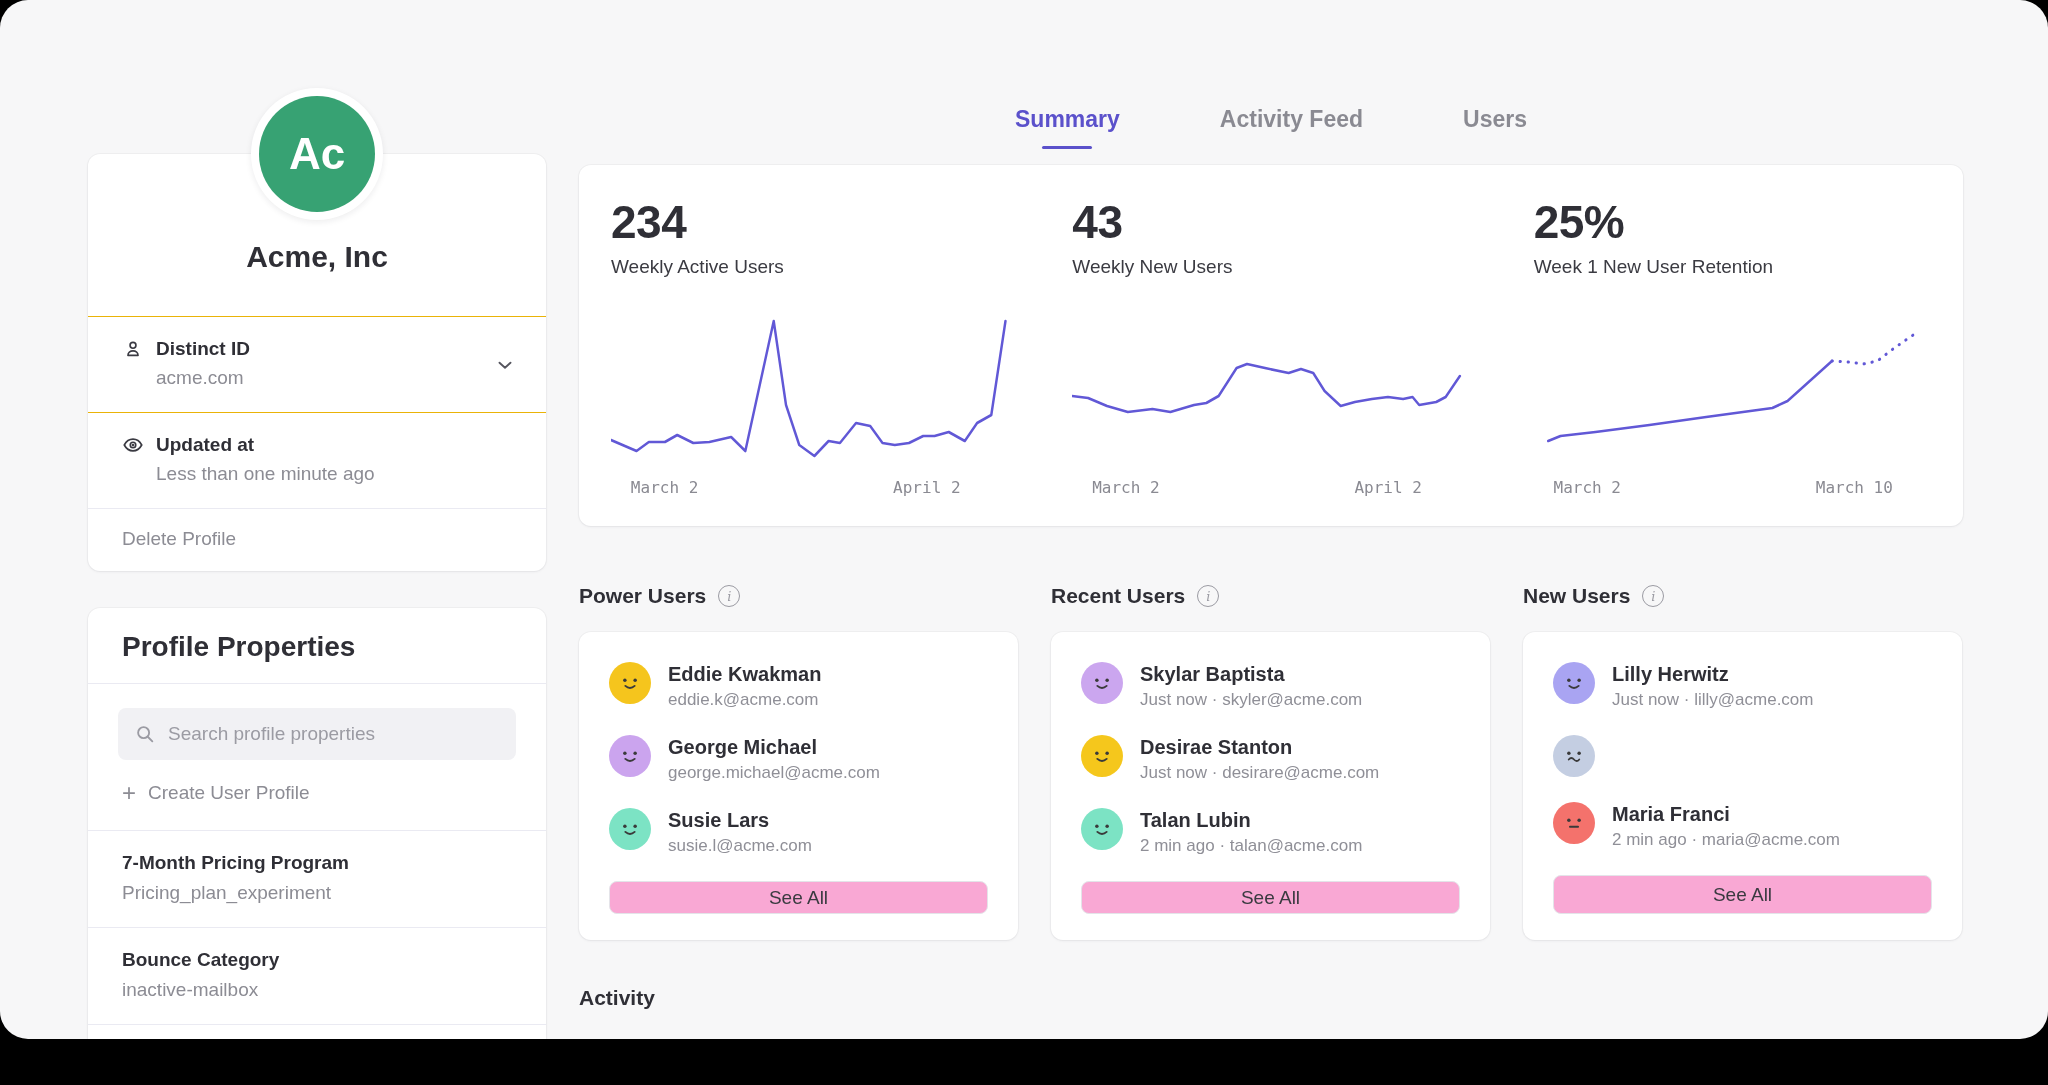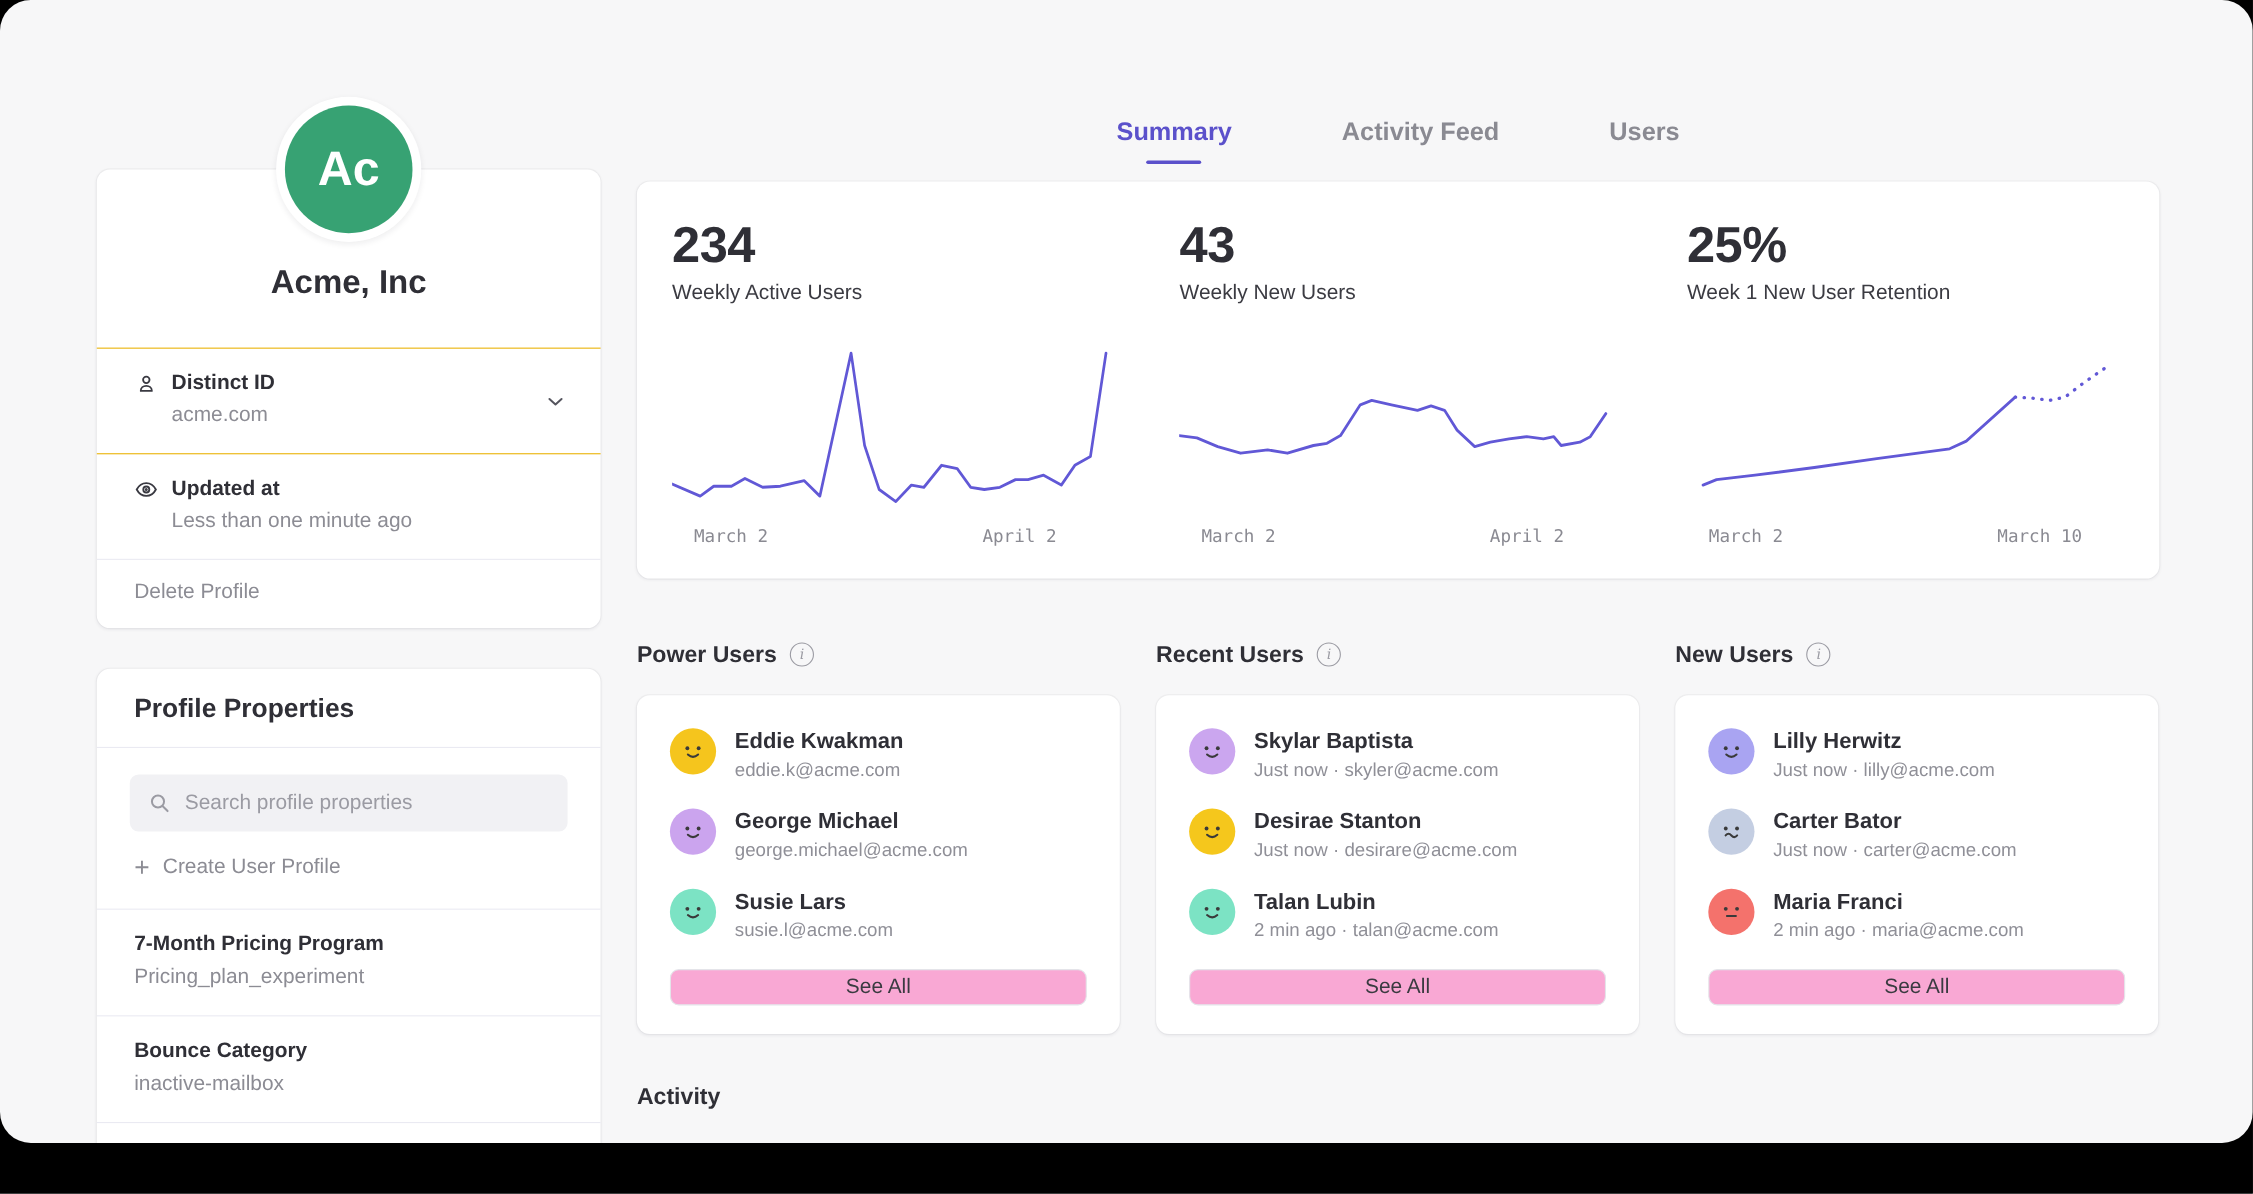--- a/index.html
+++ b/index.html
@@ -27,21 +27,21 @@
   .profile-card { position:relative; z-index:1; margin-top:-66px; }
   .profile-name { text-align:center; padding:86px 20px 42px; font-size:30px; font-weight:700; color:#2f2f36; }
   .field-row { position:relative; border-top:1px solid #eab308; padding:21px 34px 23px; }
   .field-head { display:flex; align-items:center; gap:12px; }
   .field-head .f-icon { width:22px; height:22px; color:#3a3a42; flex:0 0 22px; }
   .field-label { font-size:19px; font-weight:700; color:#2f2f36; }
   .field-value { margin-left:34px; margin-top:7px; font-size:19px; color:#8c8c94; }
   .chevron { position:absolute; right:30px; top:50%; transform:translateY(-50%); width:22px; height:22px; color:#55555e; }
   .delete-row { border-top:1px solid #eaeaf2; padding:19px 34px 21px; font-size:19px; color:#8c8c94; cursor:pointer; }
   .props-card { margin-top:37px; }
-  .props-title { padding:23px 34px 20px; font-size:24px; font-weight:700; color:#2f2f36; }
+  .props-title { padding:23px 34px 20px; font-size:28px; font-weight:700; color:#2f2f36; }
   .props-search-wrap { border-top:1px solid #eaeaf2; padding:24px 30px 0; }
   .search-box {
     display:flex; align-items:center; gap:12px; height:52px; padding:0 16px;
     background:#f1f1f4; border-radius:8px;
   }
   .search-box svg { width:22px; height:22px; color:#9b9ba3; flex:0 0 22px; }
   .search-box input {
     border:none; outline:none; background:transparent; width:100%;
     font-size:19px; color:#3a3a42; font-family:"Liberation Sans", sans-serif;
   }
@@ -69,21 +69,21 @@
   .stat-label { margin-top:7px; font-size:19px; font-weight:500; color:#3b3b42; }
   .spark { margin-top:30px; width:100%; height:160px; display:block; }
   .spark polyline { fill:none; stroke:#6158d6; stroke-width:2.6; stroke-linejoin:round; stroke-linecap:round; }
   .spark polyline.dotted { stroke-dasharray:0.5 8; stroke-width:3; }
   .x-labels { position:relative; height:22px; margin-top:10px; font-family:"DejaVu Sans Mono", monospace; font-size:16px; color:#8a8a92; }
   .x-start { position:absolute; left:5%; }
   .x-end { position:absolute; left:71%; }
   
   .user-grid { margin-top:58px; display:flex; gap:33px; }
   .user-sec { width:439px; }
-  .sec-head { display:flex; gap:12px; }
+  .sec-head { display:flex; align-items:center; gap:12px; }
   .sec-title { font-size:21px; font-weight:700; color:#2f2f36; }
   .info-icon {
     width:22px; height:22px; border:1.5px solid #9b9ba3; border-radius:50%;
     color:#9b9ba3; font-size:13px; font-family:"DejaVu Serif", serif; font-style:italic;
     display:inline-flex; align-items:center; justify-content:center; cursor:pointer;
   }
   .user-card { margin-top:24px; height:308px; display:flex; flex-direction:column; padding:30px 30px 26px; }
   .user-row { display:flex; align-items:flex-start; gap:17px; margin-bottom:25px; cursor:pointer; }
   .u-avatar { width:42px; height:42px; border-radius:50%; flex:0 0 42px; display:flex; align-items:center; justify-content:center; }
   .u-avatar svg { width:28px; height:28px; }
@@ -345,24 +345,20 @@
             </span>
           </div>
           <div class="user-row">
             <span class="u-avatar" style="background-color: rgb(196, 206, 226);">
               <svg viewBox="0 0 24 24" fill="none" stroke="#3a3a3a">
                   <circle cx="7.6" cy="9.6" r="1.5" fill="#3a3a3a" stroke="none"></circle>
                   <circle cx="16.4" cy="9.6" r="1.5" fill="#3a3a3a" stroke="none"></circle>
                   <path d="M7.5 15q2.2 -2.6 4.5 0 q2.3 2.6 4.5 0" stroke-width="1.6" stroke-linecap="round"></path>
                 </svg>
             </span>
-            <span>
-              <div class="u-name">Carter Bator</div>
-              <div class="u-meta">Just now · carter@acme.com</div>
-            </span>
           </div>
           <div class="user-row">
             <span class="u-avatar" style="background-color: rgb(244, 114, 108);">
               <svg viewBox="0 0 24 24" fill="none" stroke="#3a3a3a">
                   <circle cx="7.6" cy="9.6" r="1.5" fill="#3a3a3a" stroke="none"></circle>
                   <circle cx="16.4" cy="9.6" r="1.5" fill="#3a3a3a" stroke="none"></circle>
                   <path d="M8.5 15.2 h7" stroke-width="1.6" stroke-linecap="round"></path>
                 </svg>
             </span>
             <span>

